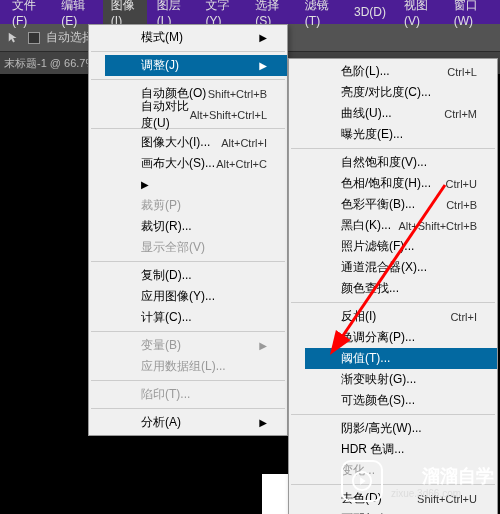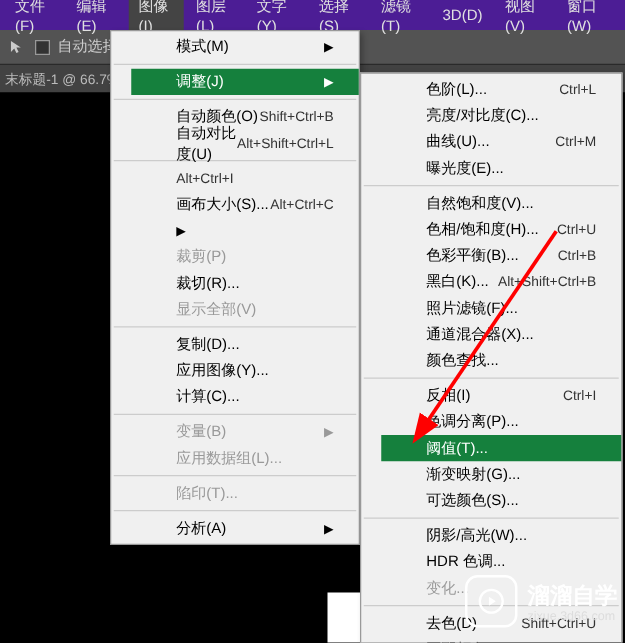--- a/index.html
+++ b/index.html
@@ -18,33 +18,33 @@
     .doc-tab-area { background: #424242; height: 22px; display: flex; align-items: center; padding-left: 4px; }
     .doc-tab-text { color: #bbb; font-size: 11px; }
     
     .canvas-area { background: #000; position: absolute; top: 74px; left: 0; width: 500px; height: 440px; }
     .white-doc { position: absolute; left: 262px; top: 400px; width: 120px; height: 80px; background: #fff; }
     
     .dropdown1 { position: absolute; top: 24px; left: 88px; width: 200px; background: #f0f0f0; border: 1px solid #999; box-shadow: 2px 2px 5px rgba(0,0,0,0.3); font-size: 12px; padding: 2px 0; }
     .dropdown2 { position: absolute; top: 58px; left: 288px; width: 210px; background: #f0f0f0; border: 1px solid #999; box-shadow: 2px 2px 5px rgba(0,0,0,0.3); font-size: 12px; padding: 2px 0; }
     
     .menu-item { display: flex; justify-content: space-between; align-items: center; padding: 3px 20px 3px 36px; color: #000; cursor: pointer; height: 21px; margin-left: 16px; }
-    .menu-item.highlighted { background: #15803d; color: #fff; }
+    .menu-item.highlighted { background: #0369a1; color: #fff; }
     .menu-item.disabled { color: #999; }
     .menu-item .label { }
     .menu-item .shortcut { color: #333; font-size: 11px; }
     .menu-item .arrow { font-size: 10px; }
     .separator { height: 1px; background: #ccc; margin: 3px 2px; }
     
     .red-arrow { position: absolute; pointer-events: none; z-index: 100; }
     
     .watermark { position: absolute; right: 6px; bottom: 12px; display: flex; align-items: center; gap: 8px; z-index: 200; }
     .wm-icon { width: 42px; height: 42px; border: 2px solid #fff; border-radius: 10px; display: flex; align-items: center; justify-content: center; }
     .wm-text { color: #fff; display: flex; flex-direction: column; }
-    .wm-brand { font-size: 18px; font-weight: bold; }
+    .wm-brand { font-size: 18px; font-weight: bold; margin-left: 31px; }
     .wm-site { font-size: 10px; color: #ddd; }
   </style>
 </head>
 <body>
 
 <div class="menubar">
   <span class="menubar-item">文件(F)</span>
   <span class="menubar-item">编辑(E)</span>
   <span class="menubar-item active">图像(I)</span>
   <span class="menubar-item">图层(L)</span>
@@ -88,20 +88,21 @@
   <div class="menu-item">
       <span class="label">自动颜色(O)</span>
       <span class="shortcut">Shift+Ctrl+B</span>
     </div>
   <div class="menu-item">
       <span class="label">自动对比度(U)</span>
       <span class="shortcut">Alt+Shift+Ctrl+L</span>
     </div>
   <div class="separator"></div>
   <div class="menu-item">
+      <span class="label">图像大小(I)...</span>
       <span class="shortcut">Alt+Ctrl+I</span>
     </div>
   <div class="menu-item">
       <span class="label">画布大小(S)...</span>
       <span class="shortcut">Alt+Ctrl+C</span>
     </div>
   <div class="menu-item">
       <span class="arrow">▶</span>
     </div>
   <div class="menu-item disabled">

